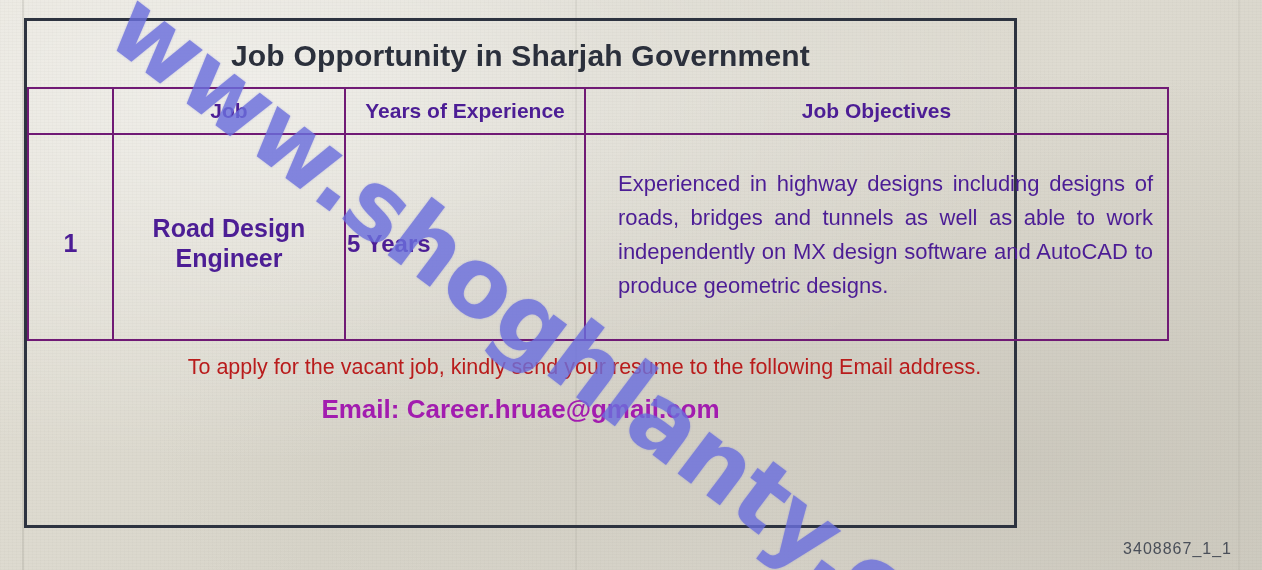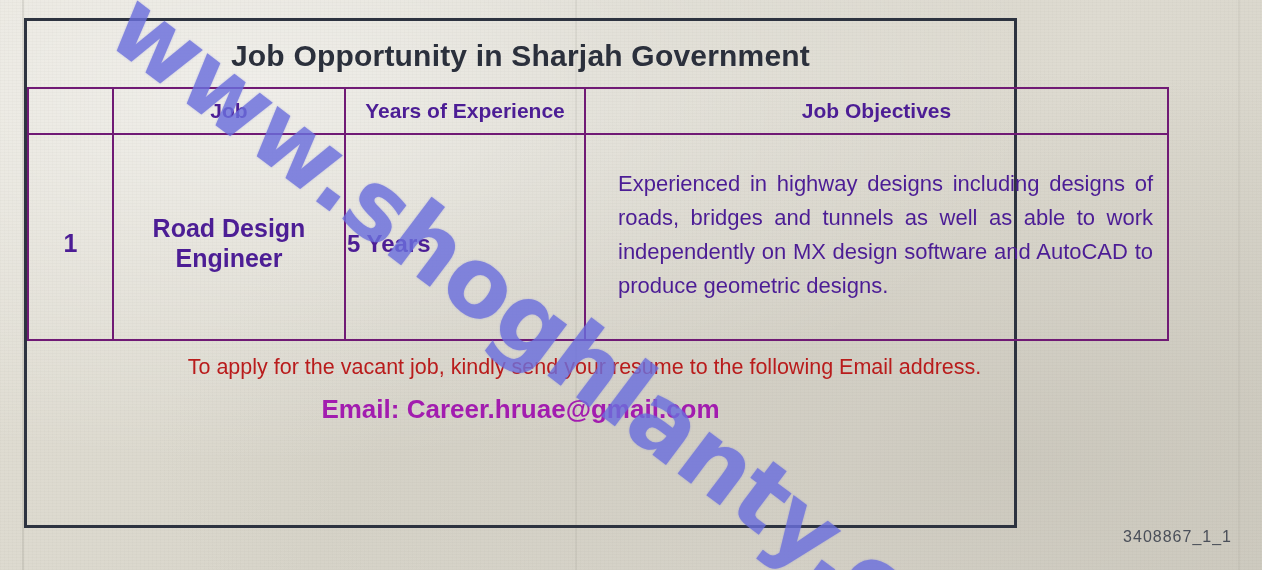--- a/index.html
+++ b/index.html
@@ -135,21 +135,21 @@
     text-align: center;
     font-size: 26px;
     font-weight: bold;
     margin-top: 10px;
     color: #a21caf;
   }
 
   #ref-code {
     position: absolute;
     right: 30px;
-    bottom: 24px;
+    bottom: 12px;
     font-size: 16px;
     letter-spacing: 1px;
     color: #4a4f59;
     font-family: "Liberation Sans", sans-serif;
   }
 
   
   #watermark {
     position: absolute;
     left: 120px;

